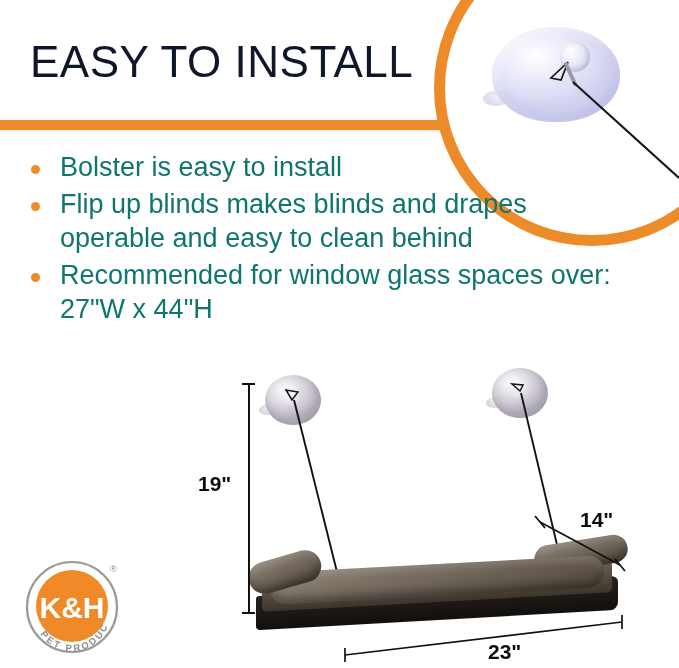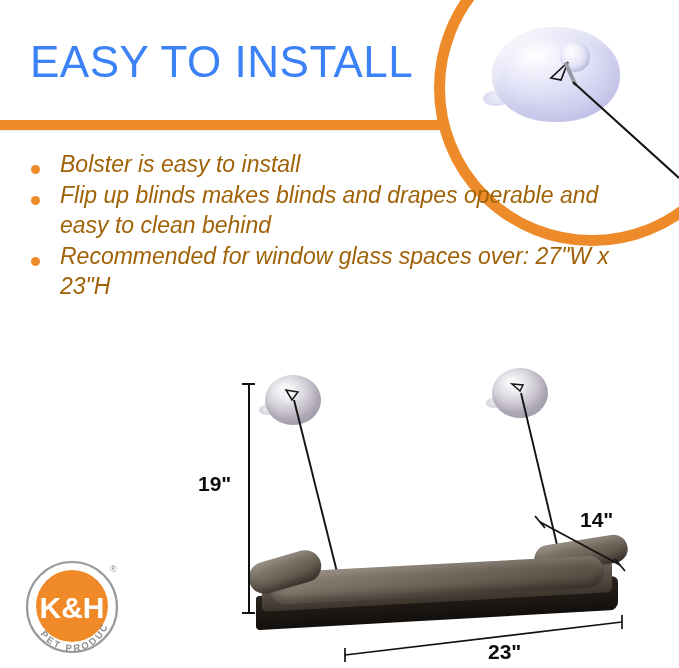--- a/index.html
+++ b/index.html
@@ -9,21 +9,21 @@
     position:relative; overflow:hidden;
     font-family:"Liberation Sans", sans-serif;
     background:#ffffff;
   }
 
   
   #title {
     position:absolute; left:30px; top:40px;
     font-size:44px; font-weight:300;
     letter-spacing:0.5px;
-    color:#3b82f6;
+    color:#0f172a;
     white-space:nowrap;
     line-height:1;
   }
   #rule {
     position:absolute; left:0; top:120px;
     width:443px; height:10px;
     background:#ED8B2B;
   }
   #rule-shadow {
     position:absolute; left:0; top:130px;
@@ -70,25 +70,24 @@
 
   
   #bullets {
     position:absolute; left:28px; top:150px;
     width:586px;
   }
   .bullet {
     position:relative;
     padding-left:32px;
     margin-bottom:2px;
-    font-size:23px;
+    font-size:27px;
     font-weight:400;
     line-height:1.28;
-    color:#a16207;
-    font-style:italic;
+    color:#0f766e;
   }
   .bullet .dot {
     position:absolute; left:3px; top:15px;
     width:9px; height:9px;
     border-radius:50%;
     background:#ED8B2B;
   }
 
   
   #scene { position:absolute; left:0; top:360px; width:679px; height:308px; }
@@ -177,21 +176,21 @@
   <div class="bullet">
     <span class="dot"></span>
     <span>Bolster is easy to install</span>
   </div>
   <div class="bullet">
     <span class="dot"></span>
     <span>Flip up blinds makes blinds and drapes operable and easy to clean behind</span>
   </div>
   <div class="bullet">
     <span class="dot"></span>
-    <span>Recommended for window glass spaces over:  27"W x 23"H</span>
+    <span>Recommended for window glass spaces over:  27"W x 44"H</span>
   </div>
 </div>
 
 <div id="scene">
 
   <div class="cup-sm" id="cup-left">
     <div class="t"></div>
     <div class="d"></div>
     <div class="k"></div>
   </div>

